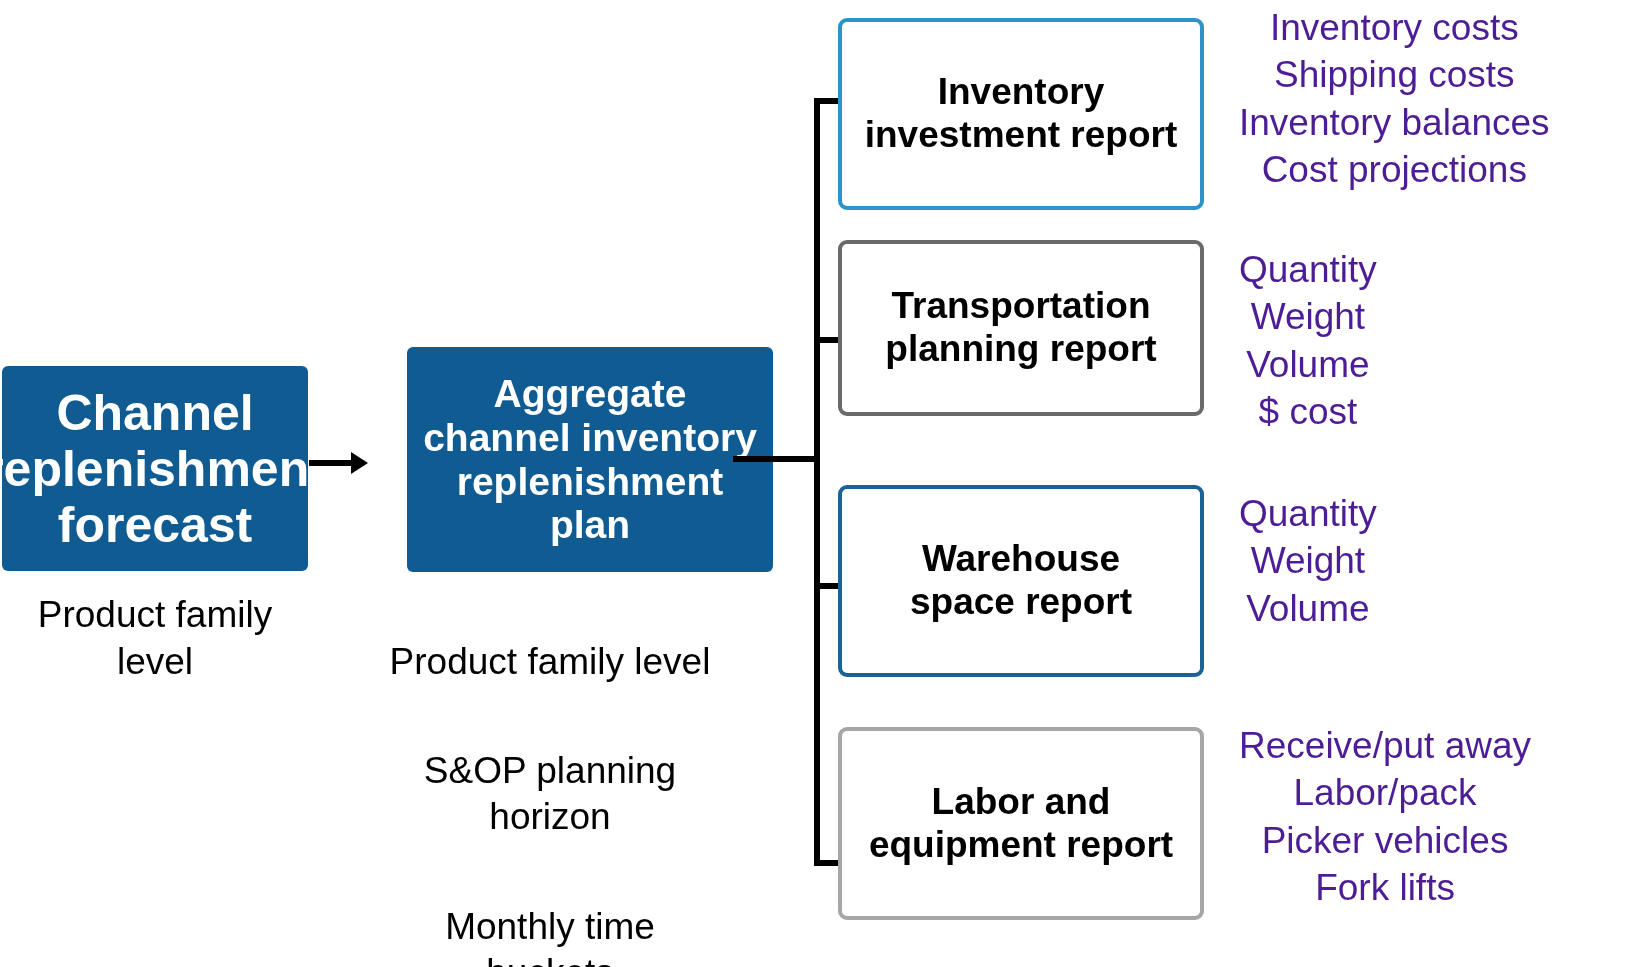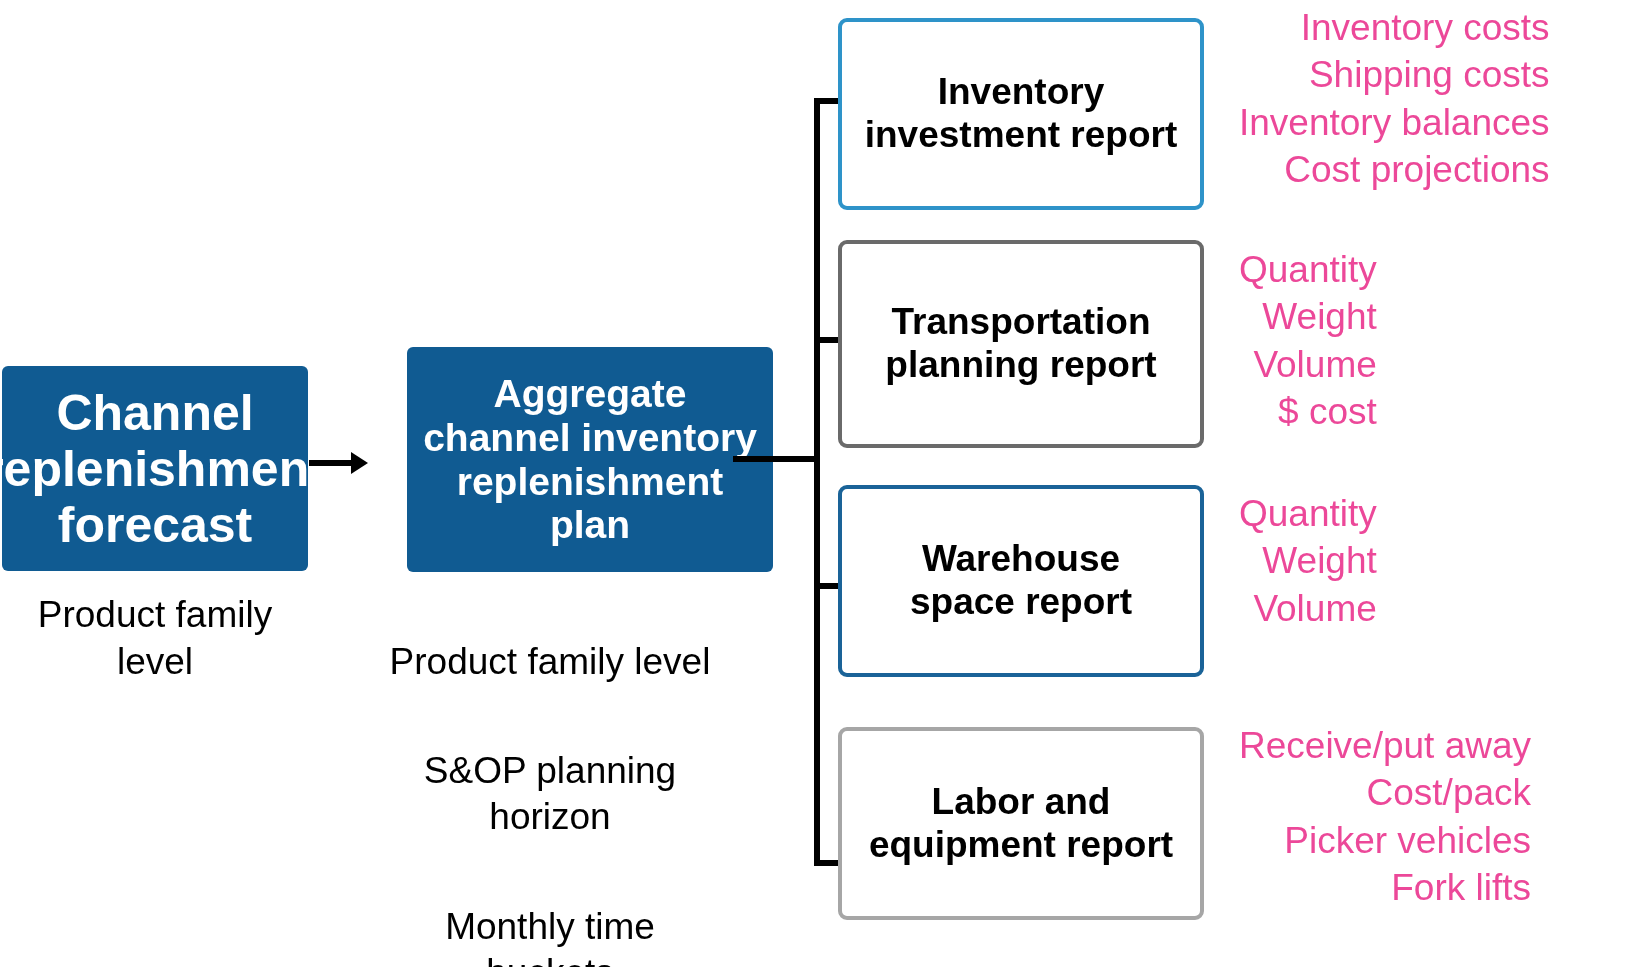--- a/index.html
+++ b/index.html
@@ -74,22 +74,22 @@
     color:#000;
     white-space:pre-line;
     padding:2px 6px;
   }
 
   
   .attr-list{
     position:absolute;
     font-size:37px;
     line-height:1.28;
-    color:#ec4899;
-    text-align:right;
+    color:#4c1d95;
+    text-align:center;
     white-space:nowrap;
   }
 </style>
 </head>
 <body>
 
 <div id="canvas">
 
   <div id="box-forecast" class="fill-box">
     <span class="txt">Channel
@@ -123,21 +123,21 @@
   <div class="stub" style="top:456px;"></div>
   <div id="spine"></div>
   <div class="branch" style="top:98px;"></div>
   <div class="branch" style="top:337px;"></div>
   <div class="branch" style="top:583px;"></div>
   <div class="branch" style="top:860px;"></div>
 
   <div class="report-box" id="rb0" style="left: 838px; top: 2px; width: 366px; height: 192px; border-color: rgb(46, 147, 201); margin-top: 16px;">Inventory
 investment report</div>
 
-  <div class="report-box" id="rb1" style="left: 838px; top: 240px; width: 366px; height: 208px; border-color: rgb(106, 106, 106);">Transportation
+  <div class="report-box" id="rb1" style="left: 838px; top: 240px; width: 366px; height: 176px; border-color: rgb(106, 106, 106);">Transportation
 planning report</div>
 
   <div class="report-box" id="rb2" style="left: 838px; top: 485px; width: 366px; height: 192px; border-color: rgb(26, 99, 152);">Warehouse
 space report</div>
 
   <div class="report-box" id="rb3" style="left: 838px; top: 727px; width: 366px; height: 193px; border-color: rgb(166, 166, 166);">Labor and
 equipment report</div>
 
   <div class="attr-list" id="al0" style="left:1239px;top:4px;">
       <div>Inventory costs</div>
@@ -151,18 +151,18 @@
       <div>Volume</div>
       <div>$ cost</div>
     </div>
   <div class="attr-list" id="al2" style="left:1239px;top:490px;">
       <div>Quantity</div>
       <div>Weight</div>
       <div>Volume</div>
     </div>
   <div class="attr-list" id="al3" style="left:1239px;top:722px;">
       <div>Receive/put away</div>
-      <div>Cost/pack</div>
+      <div>Labor/pack</div>
       <div>Picker vehicles</div>
       <div>Fork lifts</div>
     </div>
 
 </div>
 
 </body></html>

